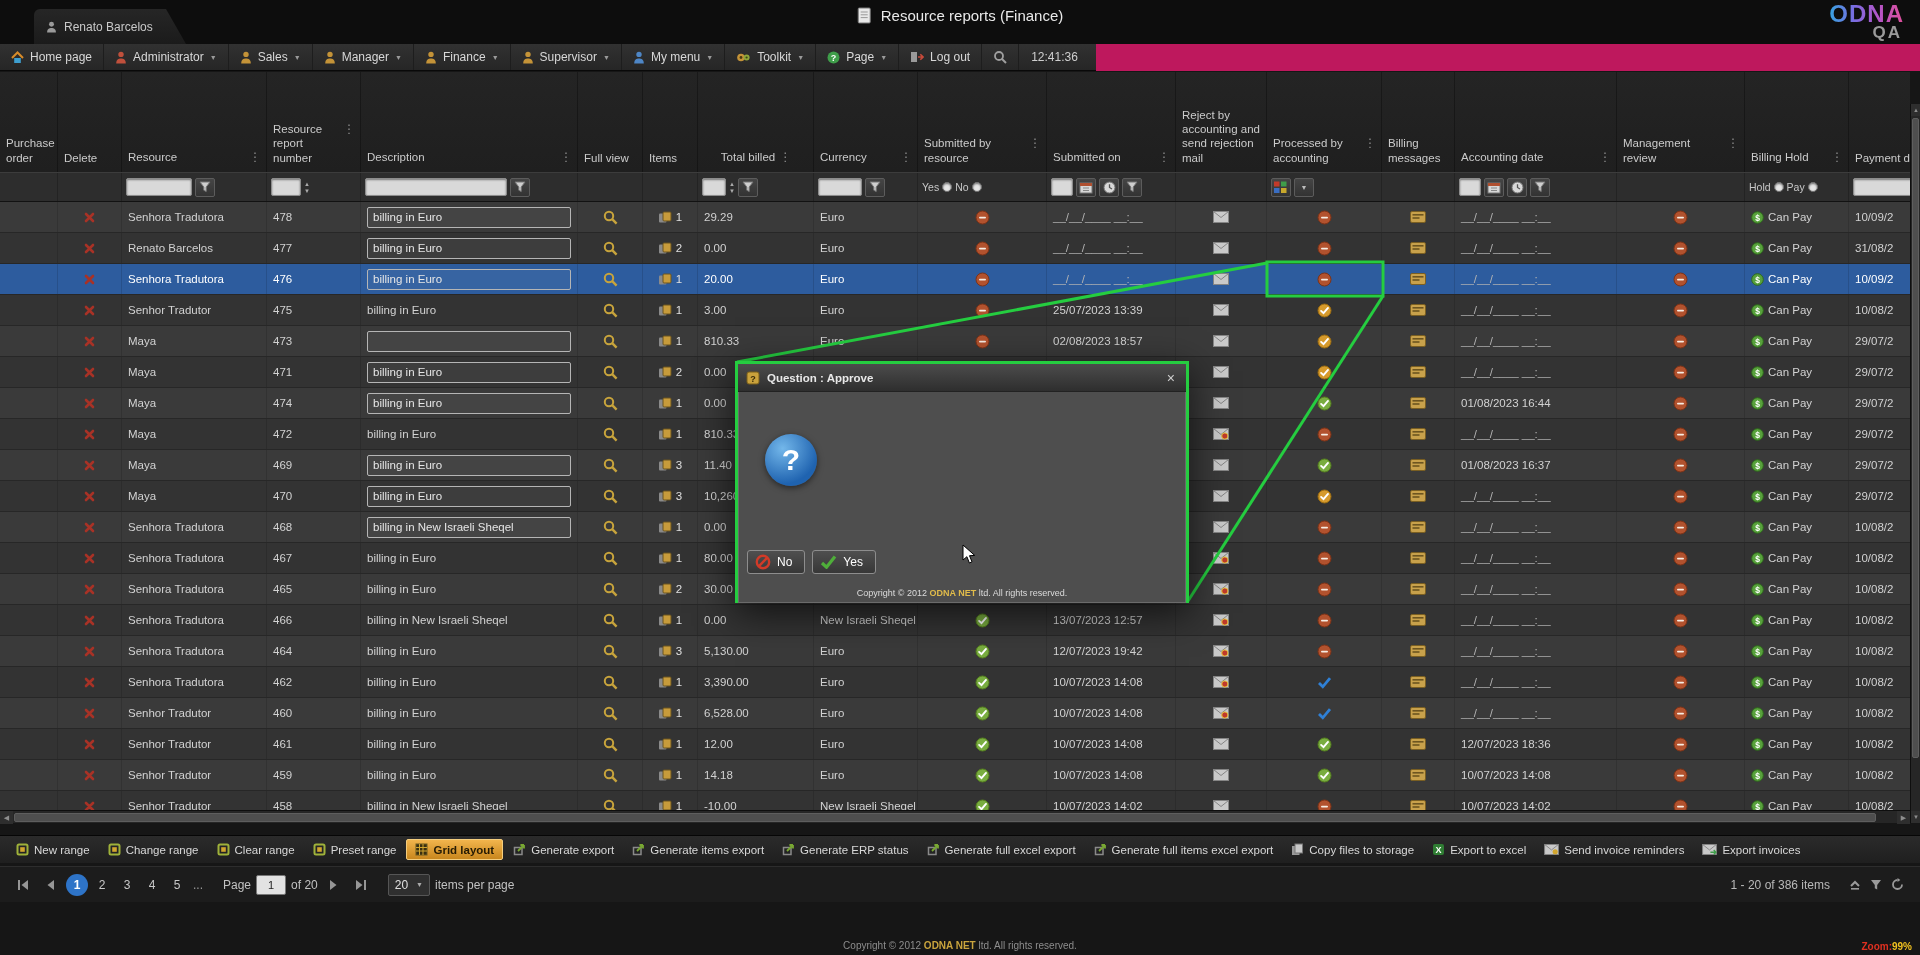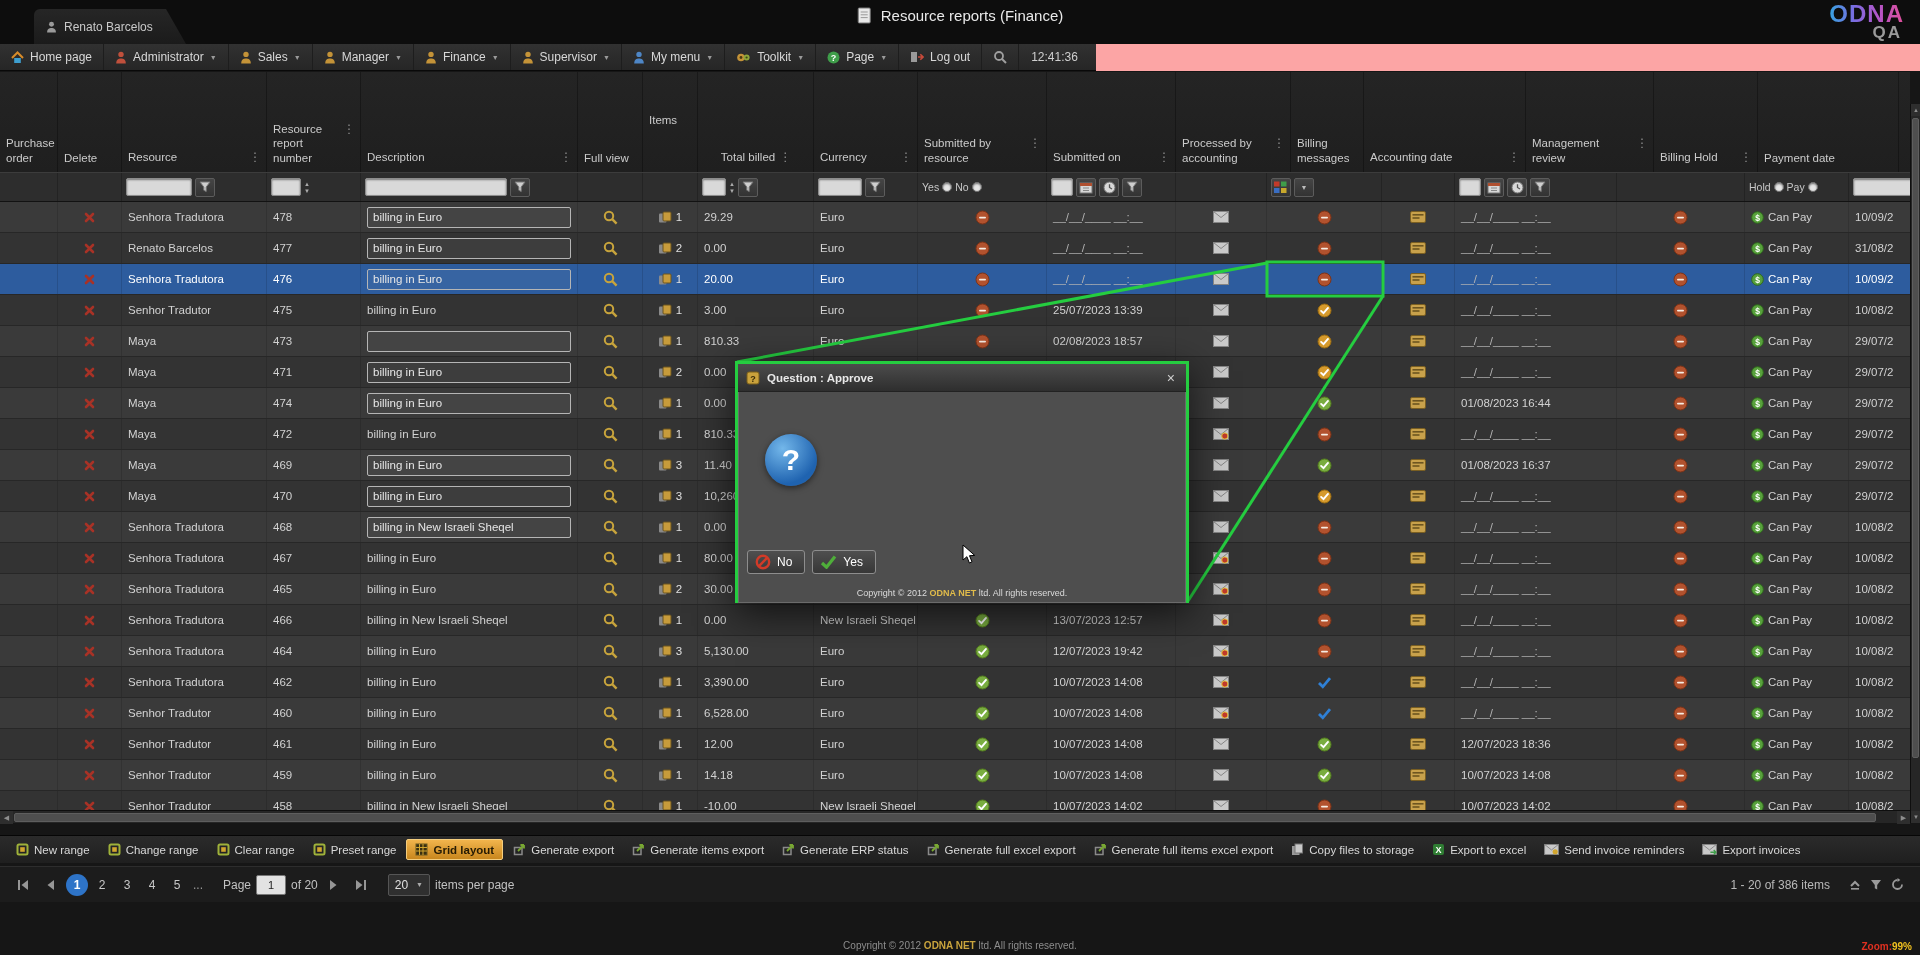--- a/index.html
+++ b/index.html
@@ -15,21 +15,21 @@
     display:flex;align-items:center;gap:7px;padding-left:12px;font-size:12px;color:#c9c9c9}
   .page-title{position:absolute;left:50%;transform:translateX(-50%);top:7px;display:flex;align-items:center;gap:9px;
     font-size:15px;color:#e9e9e9}
   .logo{position:absolute;right:16px;top:3px;text-align:right;line-height:0.9}
   .logo-main{font-weight:bold;font-size:24px;letter-spacing:1px;
     background:linear-gradient(90deg,#35a3e0,#7a6ce0,#b455c8,#e04f9a);
     -webkit-background-clip:text;background-clip:text;color:transparent}
   .logo-sub{font-weight:bold;font-size:17px;color:#9a9a9a;letter-spacing:2px;margin-right:2px}
 
   
-  .menu-row{position:absolute;left:0;top:44px;width:100%;height:27px;background:#fca5a5}
+  .menu-row{position:absolute;left:0;top:44px;width:100%;height:27px;background:#be185d}
   .menu-bar{position:absolute;left:0;top:0;height:27px;background:linear-gradient(#313131,#262626);
     display:flex;align-items:stretch;border-bottom:1px solid #090909;padding-right:6px}
   .menu-items{display:flex;align-items:stretch}
   .menu-item{display:flex;align-items:center;gap:6px;padding:0 11px;font-size:12px;color:#d8d8d8;
     border-right:1px solid #1d1d1d;cursor:pointer;white-space:nowrap}
   .menu-item .caret{font-size:7px;color:#9a9a9a}
   .menu-clock{display:flex;align-items:center;padding:0 12px;font-size:12px;color:#cfcfcf}
 
   
   .grid-head{position:absolute;left:0;top:72px;width:1910px;height:100px;display:flex;
@@ -301,21 +301,21 @@
         <div class="hflex">
           <div class="hlabel">Description</div>
           <span class="colmenu">⋮</span>
         </div>
       </div>
       <div class="hcell" style="width: 65px;">
         <div class="hflex">
           <div class="hlabel">Full view</div>
         </div>
       </div>
-      <div class="hcell" style="width: 55px; justify-content: center;">
+      <div class="hcell" style="width: 55px;">
         <div class="hflex">
           <div class="hlabel">Items</div>
         </div>
       </div>
       <div class="hcell" style="width: 116px; align-items: center;">
         <div class="hflex">
           <div class="hlabel">Total billed</div>
           <span class="colmenu">⋮</span>
         </div>
       </div>
@@ -328,20 +328,25 @@
       <div class="hcell" style="width: 129px;">
         <div class="hflex">
           <div class="hlabel">Submitted by resource</div>
           <span class="colmenu">⋮</span>
         </div>
       </div>
       <div class="hcell" style="width: 129px;">
         <div class="hflex">
           <div class="hlabel">Submitted on</div>
           <span class="colmenu">⋮</span>
+        </div>
+      </div>
+      <div class="hcell" style="width: 91px;">
+        <div class="hflex">
+          <div class="hlabel">Reject by accounting and send rejection mail</div>
         </div>
       </div>
       <div class="hcell" style="width: 115px;">
         <div class="hflex">
           <div class="hlabel">Processed by accounting</div>
           <span class="colmenu">⋮</span>
         </div>
       </div>
       <div class="hcell" style="width: 73px;">
         <div class="hflex">

